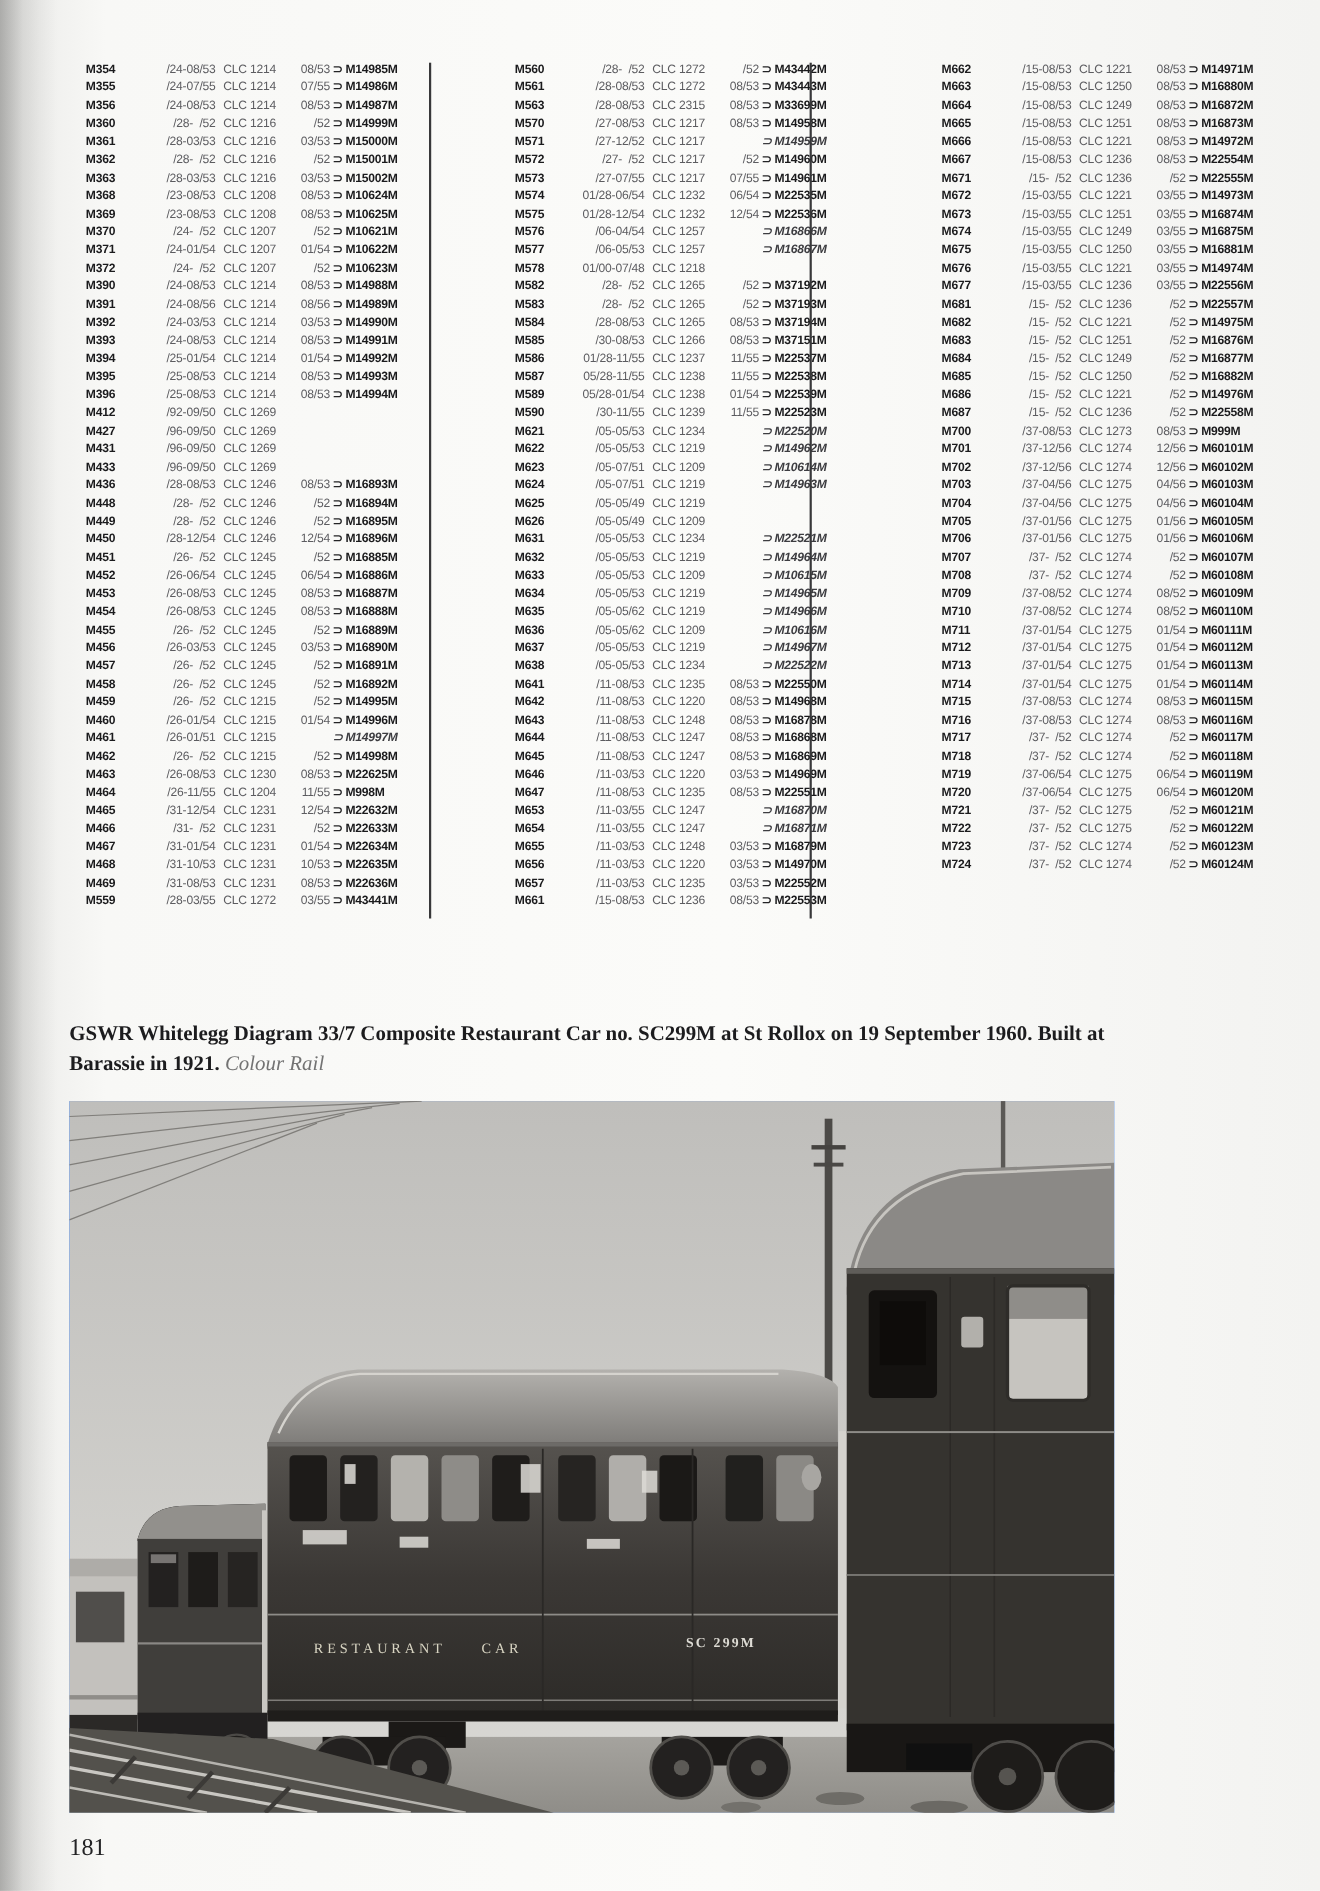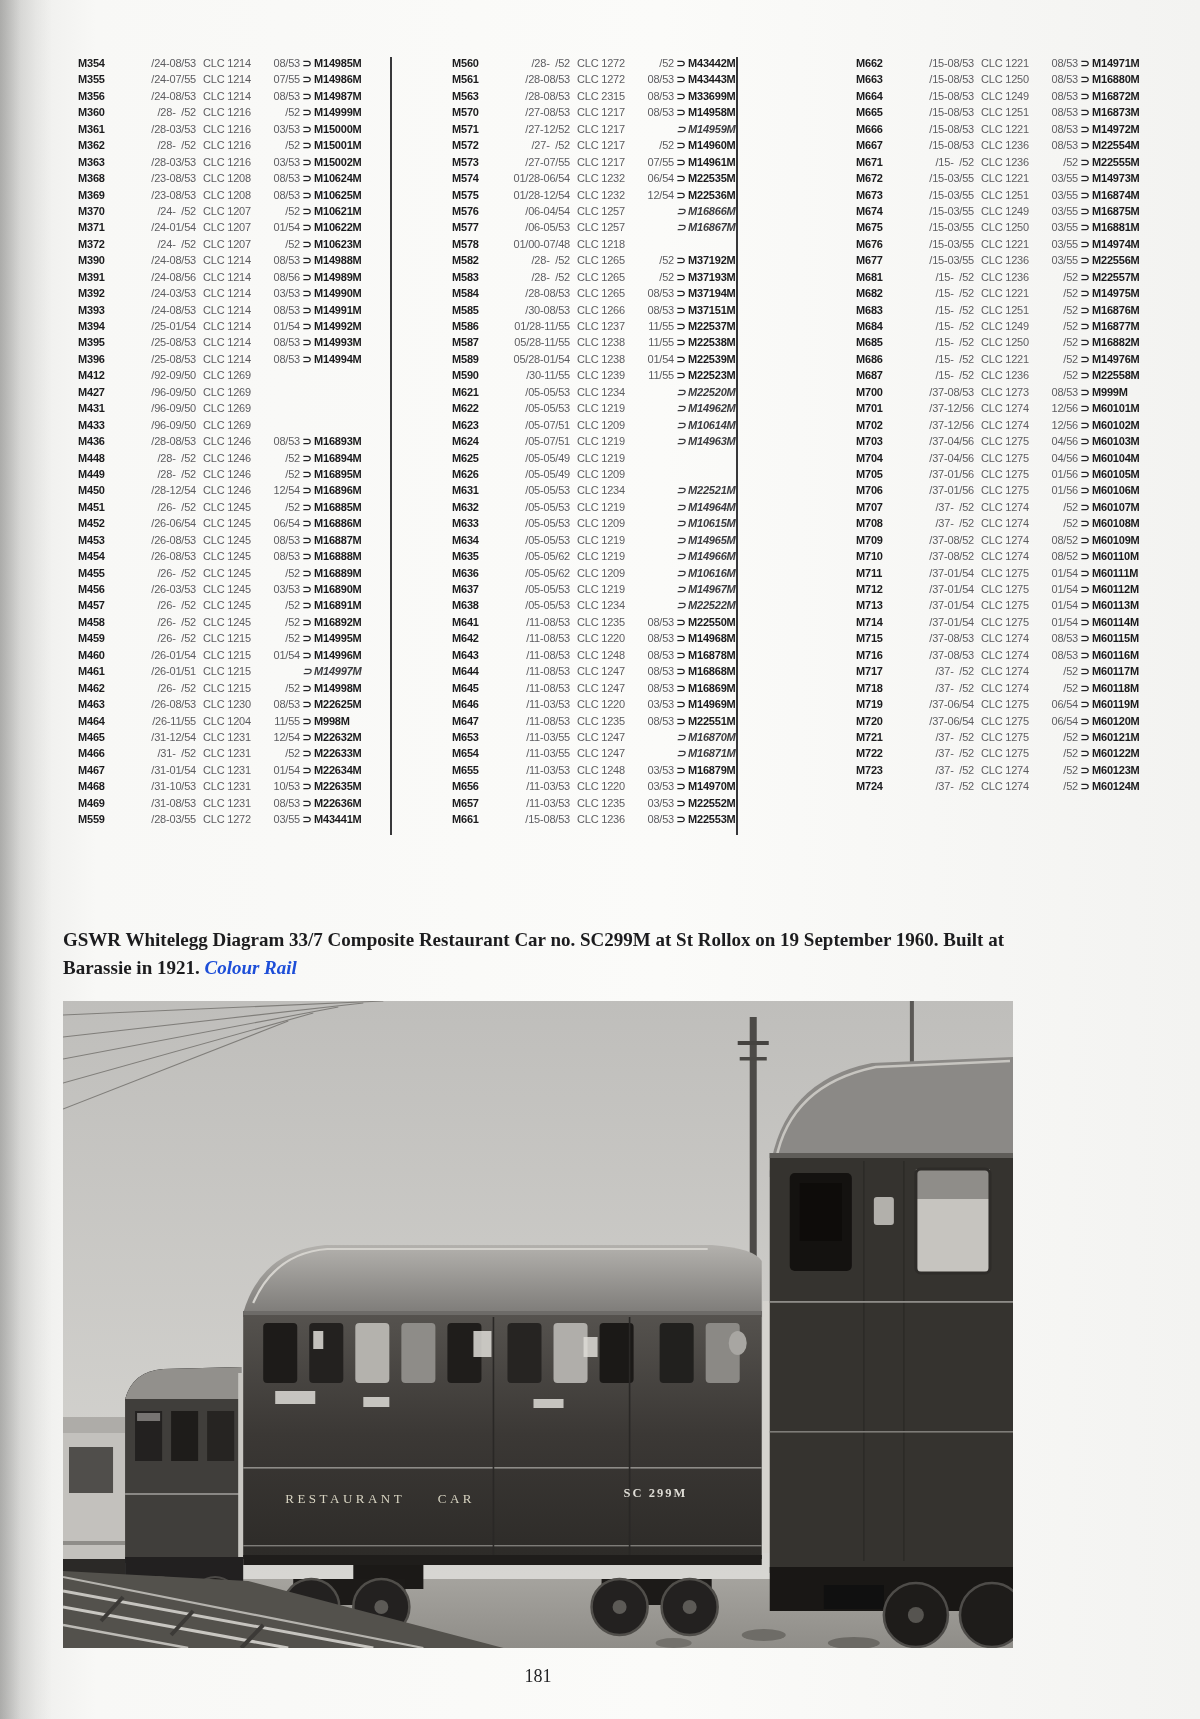--- a/index.html
+++ b/index.html
@@ -10,45 +10,45 @@
   }
   .gutter{position:absolute;left:0;top:0;width:52px;height:100%;
     background:linear-gradient(to right,rgba(90,90,88,.38),rgba(140,140,138,.18) 40%,rgba(160,160,158,0));
     pointer-events:none;}
   
   .rtable{position:absolute;top:55px;left:0;width:1021px;height:780px;}
   .vsep{position:absolute;top:2px;width:1.5px;height:778px;background:#38383a;}
   .sep1{left:390px;} .sep2{left:736px;}
   .tcol{position:absolute;top:0;}
   #col-0{left:78px;width:300px;}
-  #col-1{left:452px;width:300px;}
+  #col-1{left:468px;width:300px;}
   #col-2{left:856px;width:300px;}
   .trow{display:grid;grid-template-columns:43px 75px 60px 44px 14px auto;
     height:16.45px;font-size:11px;letter-spacing:-0.2px;}
   .trow span{line-height:16.45px;white-space:pre;}
   .cn{font-weight:bold;color:#1b1b1d;}
   .cd{text-align:right;color:#5c5c60;}
   .cl{padding-left:7px;color:#5c5c60;}
   .cp{text-align:right;color:#5c5c60;}
   .ca{font-weight:bold;color:#232325;text-align:center;}
   .ct{font-weight:bold;color:#1a1a1c;}
   .it{font-style:italic;}
   .ct.it,.ca.it{color:#3c3c40;}
   
   .caption{position:absolute;left:63px;top:926px;width:952px;
     font-family:"Liberation Serif",serif;font-size:19px;line-height:27.5px;
     font-weight:bold;color:#1c1c1e;}
-  .cap-credit{font-style:italic;font-weight:bold;color:#1d4ed8;}
+  .cap-credit{font-style:italic;font-weight:normal;color:#737373;}
   
   .photo{position:absolute;left:63px;top:1001px;width:950px;height:647px;margin:0;
     background:#3b82f6;}
   .photo svg{display:block;width:100%;height:100%;}
   
-  .pageno{position:absolute;left:63px;top:1666px;width:950px;text-align:center;
-    font-family:"Liberation Serif",serif;font-size:18px;color:#232325;}
+  .pageno{position:absolute;left:63px;top:1666px;width:950px;text-align:left;
+    font-family:"Liberation Serif",serif;font-size:22px;color:#232325;}
 </style>
 </head>
 <body>
 
 <div class="gutter"></div>
 
 <div class="rtable">
   <div class="tcol" id="col-0">
       <div class="trow">
         <span class="cn">M354</span>

